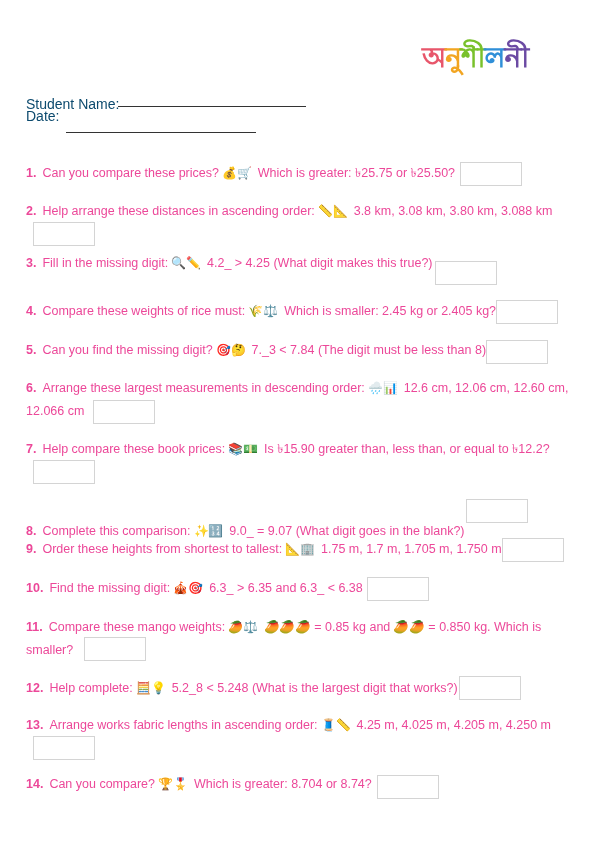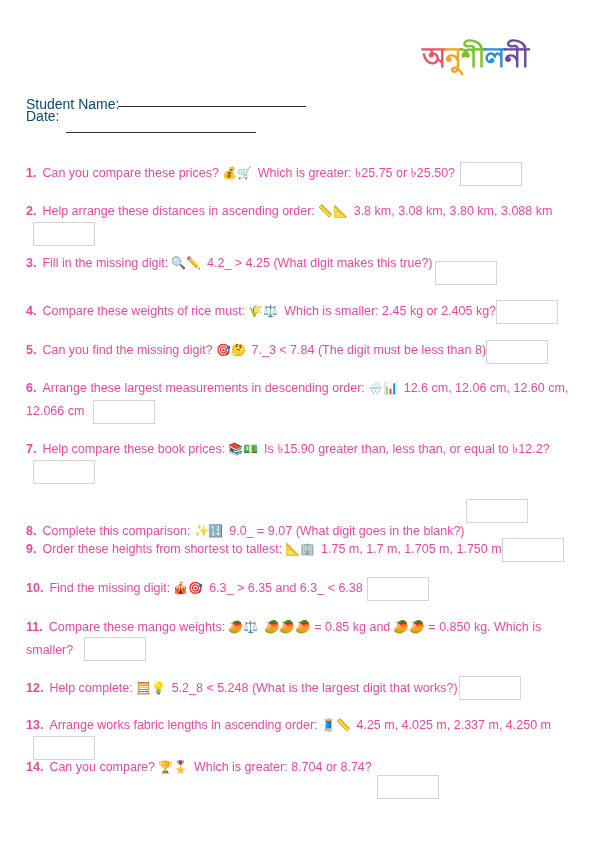--- a/index.html
+++ b/index.html
@@ -99,20 +99,20 @@
 </div>
 <div class="q" style="top:639px;">smaller?</div>
 <div class="box" style="left:84px; top:637px;"></div>
 
 <div class="q" style="top:677px;">
   <span class="num">12.</span><span>Help complete:</span> <span class="emoji">🧮💡</span> <span>5.2_8 &lt; 5.248 (What is the largest digit that works?)</span>
 </div>
 <div class="box" style="left:459px; top:676px;"></div>
 
 <div class="q" style="top:714px;">
-  <span class="num">13.</span><span>Arrange works fabric lengths in ascending order:</span> <span class="emoji">🧵📏</span> <span>4.25 m, 4.025 m, 2.337 m, 4.250 m</span>
+  <span class="num">13.</span><span>Arrange works fabric lengths in ascending order:</span> <span class="emoji">🧵📏</span> <span>4.25 m, 4.025 m, 4.205 m, 4.250 m</span>
 </div>
 <div class="box" style="left:33px; top:736px;"></div>
 
-<div class="q" style="top:756px;text-align:right;">
+<div class="q" style="top:773px;text-align:right;">
   <span class="num">14.</span><span>Can you compare?</span> <span class="emoji">🏆🎖️</span> <span>Which is greater: 8.704 or 8.74?</span>
 </div>
 <div class="box" style="left:377px; top:775px;"></div>
 
 </body></html>

